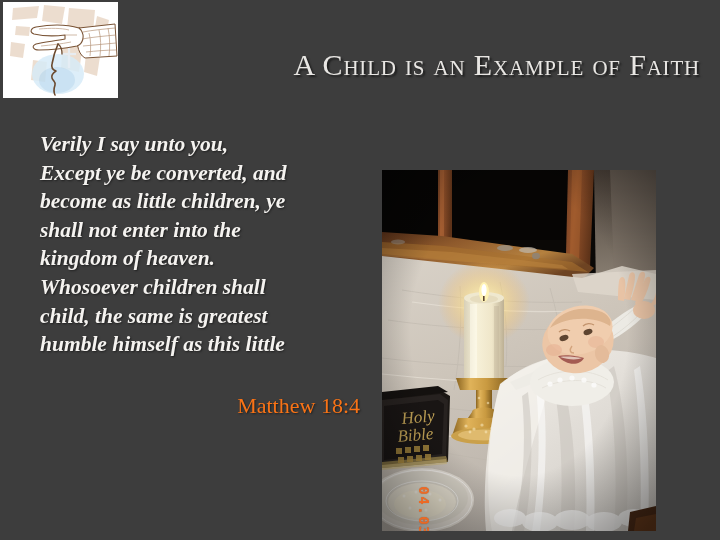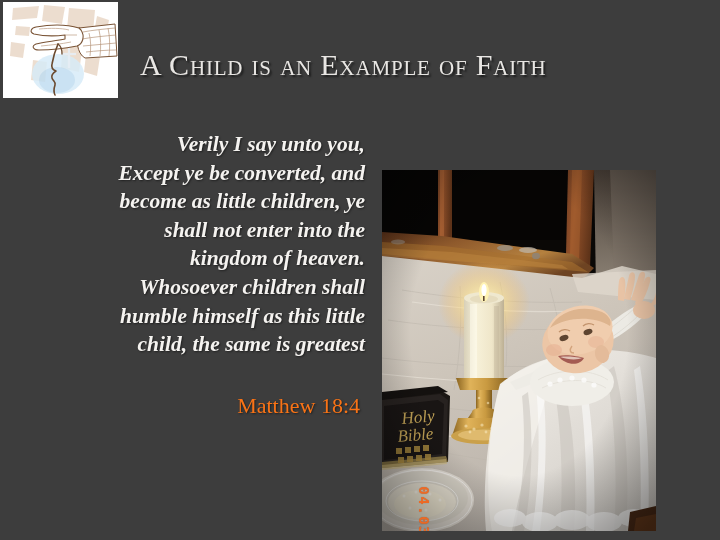--- a/index.html
+++ b/index.html
@@ -35,21 +35,21 @@
     overflow: hidden;
   }
   .logo-box svg { display: block; width: 115px; height: 96px; }
 
   
   .title {
     position: absolute;
     left: 140px;
     top: 48px;
     width: 560px;
-    text-align: left;
+    text-align: right;
     color: #e8e6e3;
     font-family: "Liberation Serif", serif;
     font-size: 30px;
     font-variant: small-caps;
     letter-spacing: 0.8px;
     text-shadow: 2px 2px 2px rgba(0,0,0,0.55);
     white-space: nowrap;
   }
 
   
@@ -59,21 +59,21 @@
     top: 130px;
     width: 325px;
     color: #f5f3f0;
     font-family: "Liberation Serif", serif;
     font-style: italic;
     font-weight: bold;
     font-size: 21.5px;
     line-height: 28.6px;
     text-shadow: 1px 1px 2px rgba(0,0,0,0.5);
   }
-  .quote .ln { display: block; white-space: nowrap; text-align: right; }
+  .quote .ln { display: block; white-space: nowrap; }
 
   .citation {
     position: absolute;
     left: 40px;
     top: 393px;
     width: 320px;
     text-align: right;
     color: #f97316;
     font-family: "Liberation Serif", serif;
     font-size: 22px;
@@ -187,22 +187,22 @@
 
   <div class="title">A Child is an Example of Faith</div>
 
   <div class="quote">
     <span class="ln">Verily I say unto you,</span>
     <span class="ln">Except ye be converted, and</span>
     <span class="ln">become as little children, ye</span>
     <span class="ln">shall not enter into the</span>
     <span class="ln">kingdom of heaven.</span>
     <span class="ln">Whosoever children shall</span>
+    <span class="ln">child, the same is greatest</span>
     <span class="ln">humble himself as this little</span>
-    <span class="ln">child, the same is greatest</span>
   </div>
 
   <div class="citation">Matthew 18:4</div>
 
   <div class="photo">
     <svg viewBox="0 0 274 361" xmlns="http://www.w3.org/2000/svg">
       <defs>
         <linearGradient id="bedGrad" x1="0" y1="0" x2="0.4" y2="1">
           <stop offset="0%" stop-color="#d9d2c8"></stop>
           <stop offset="45%" stop-color="#cdc5ba"></stop>

